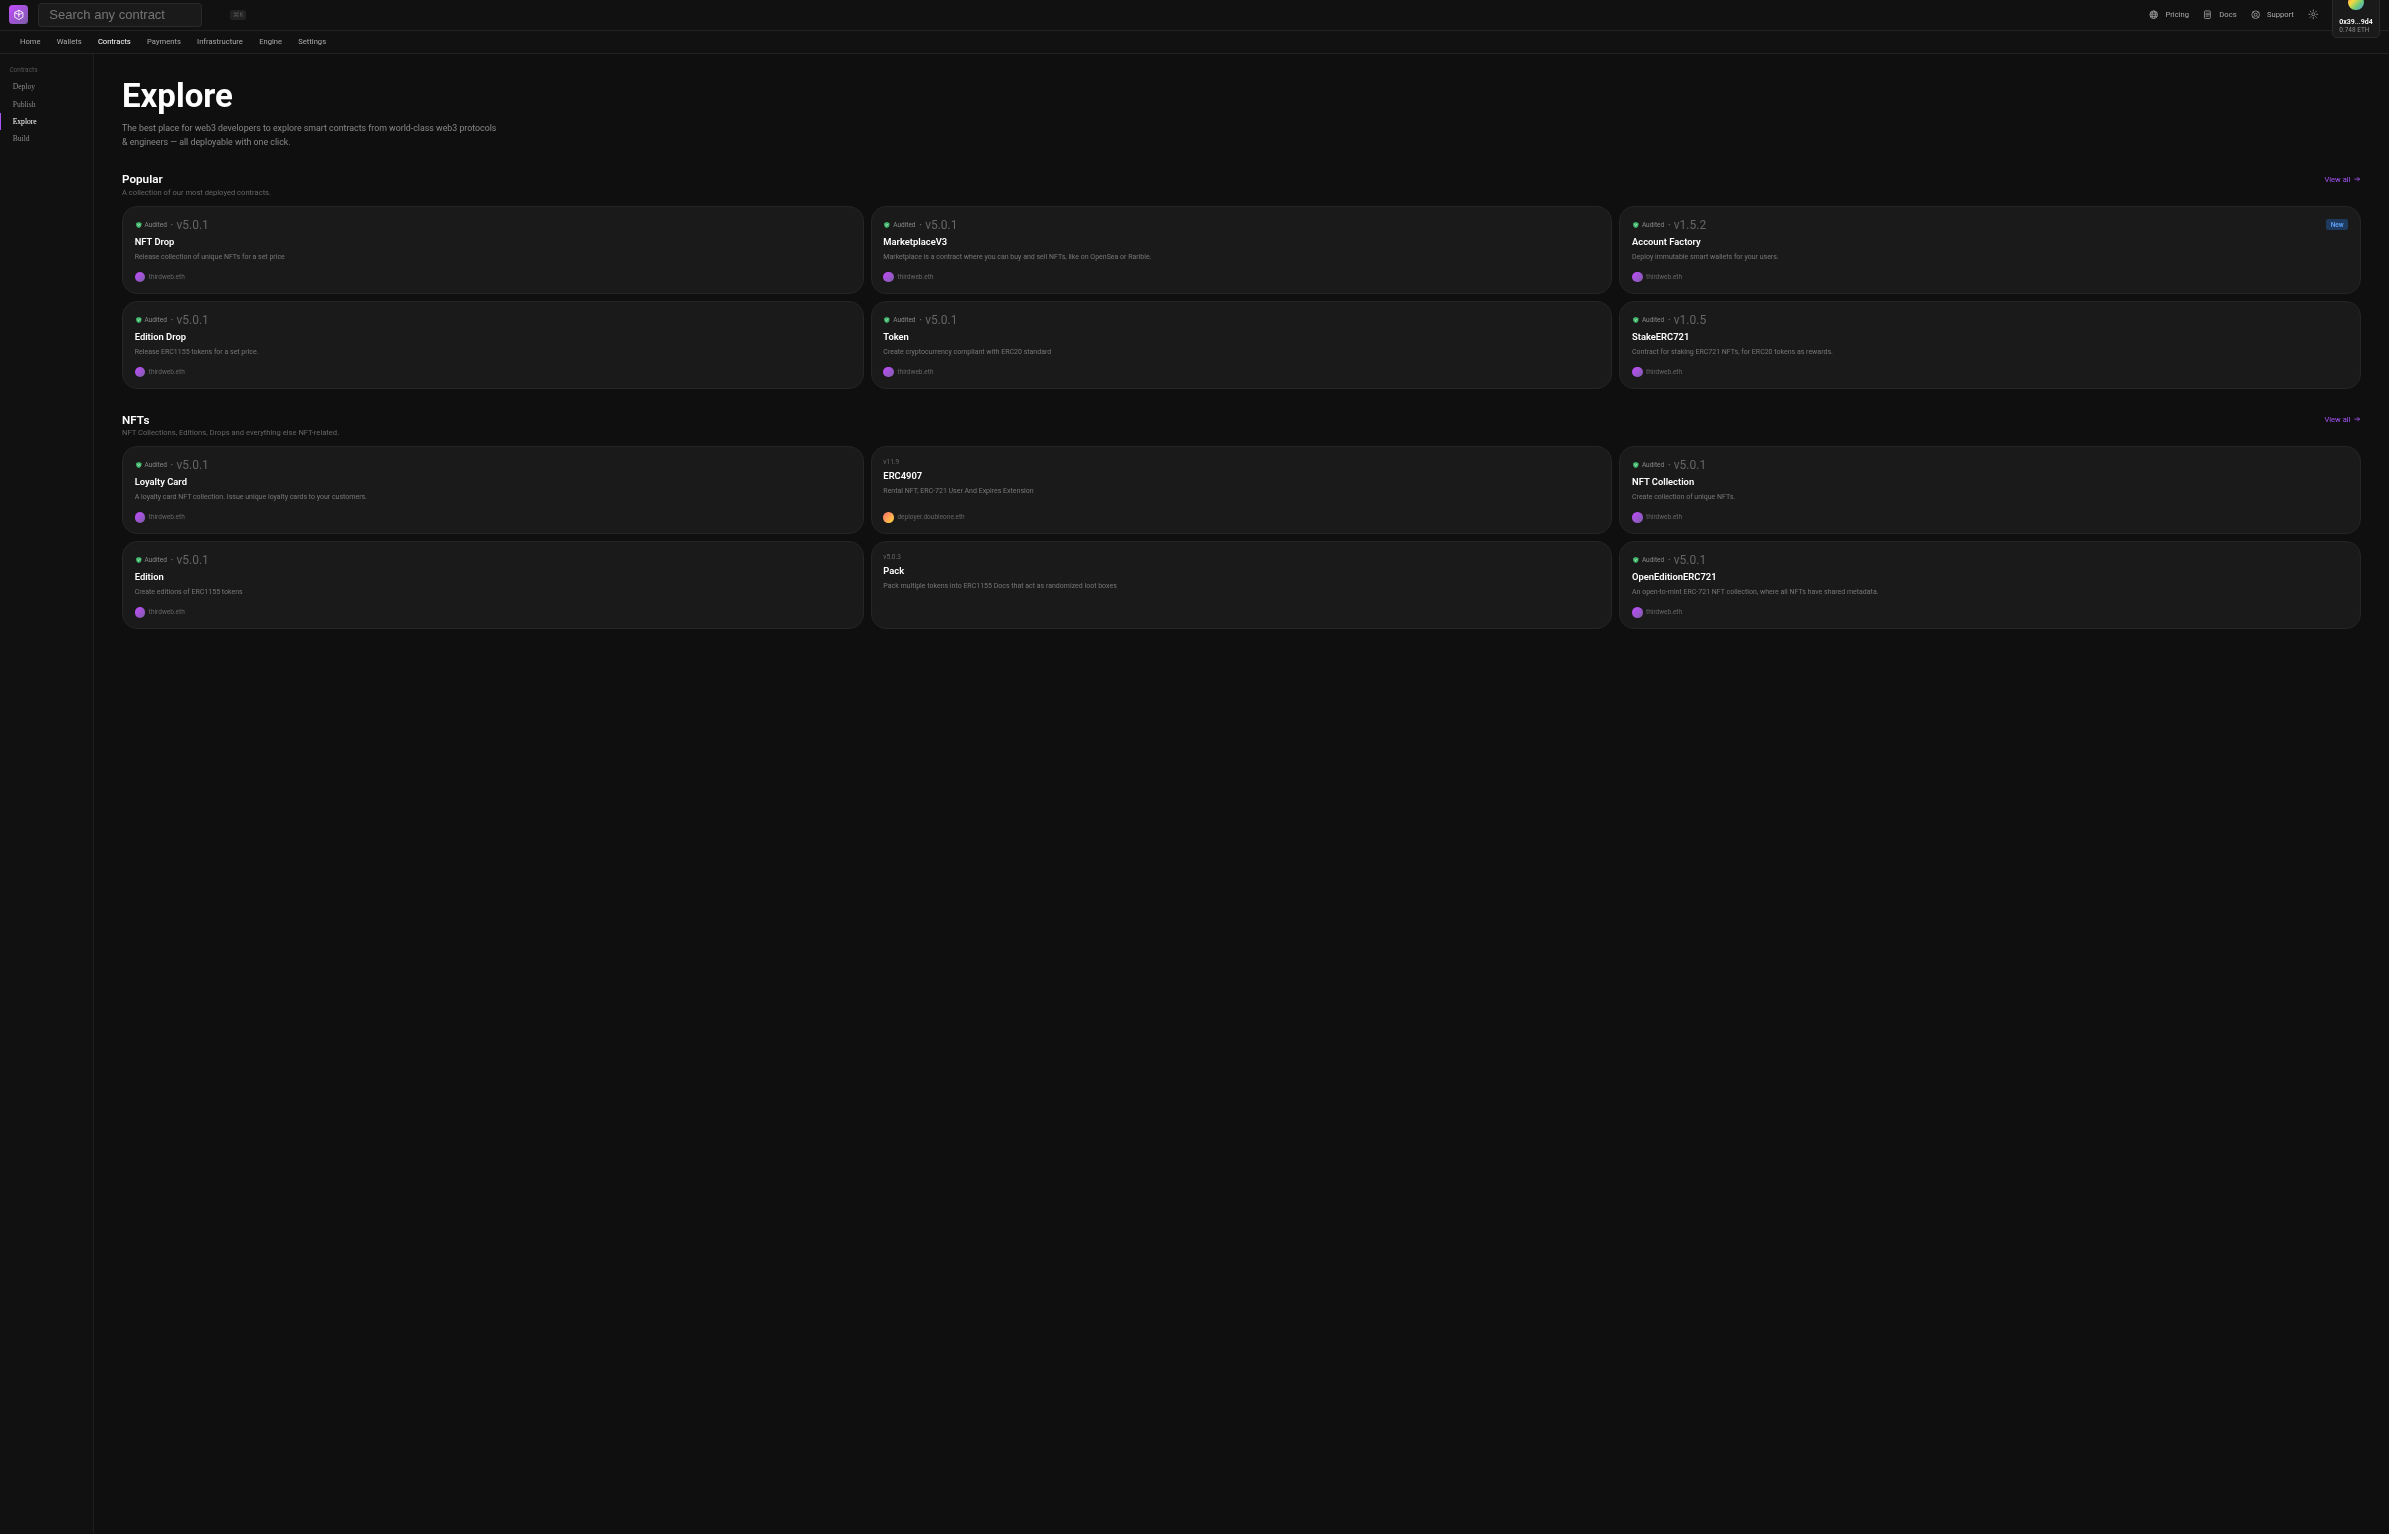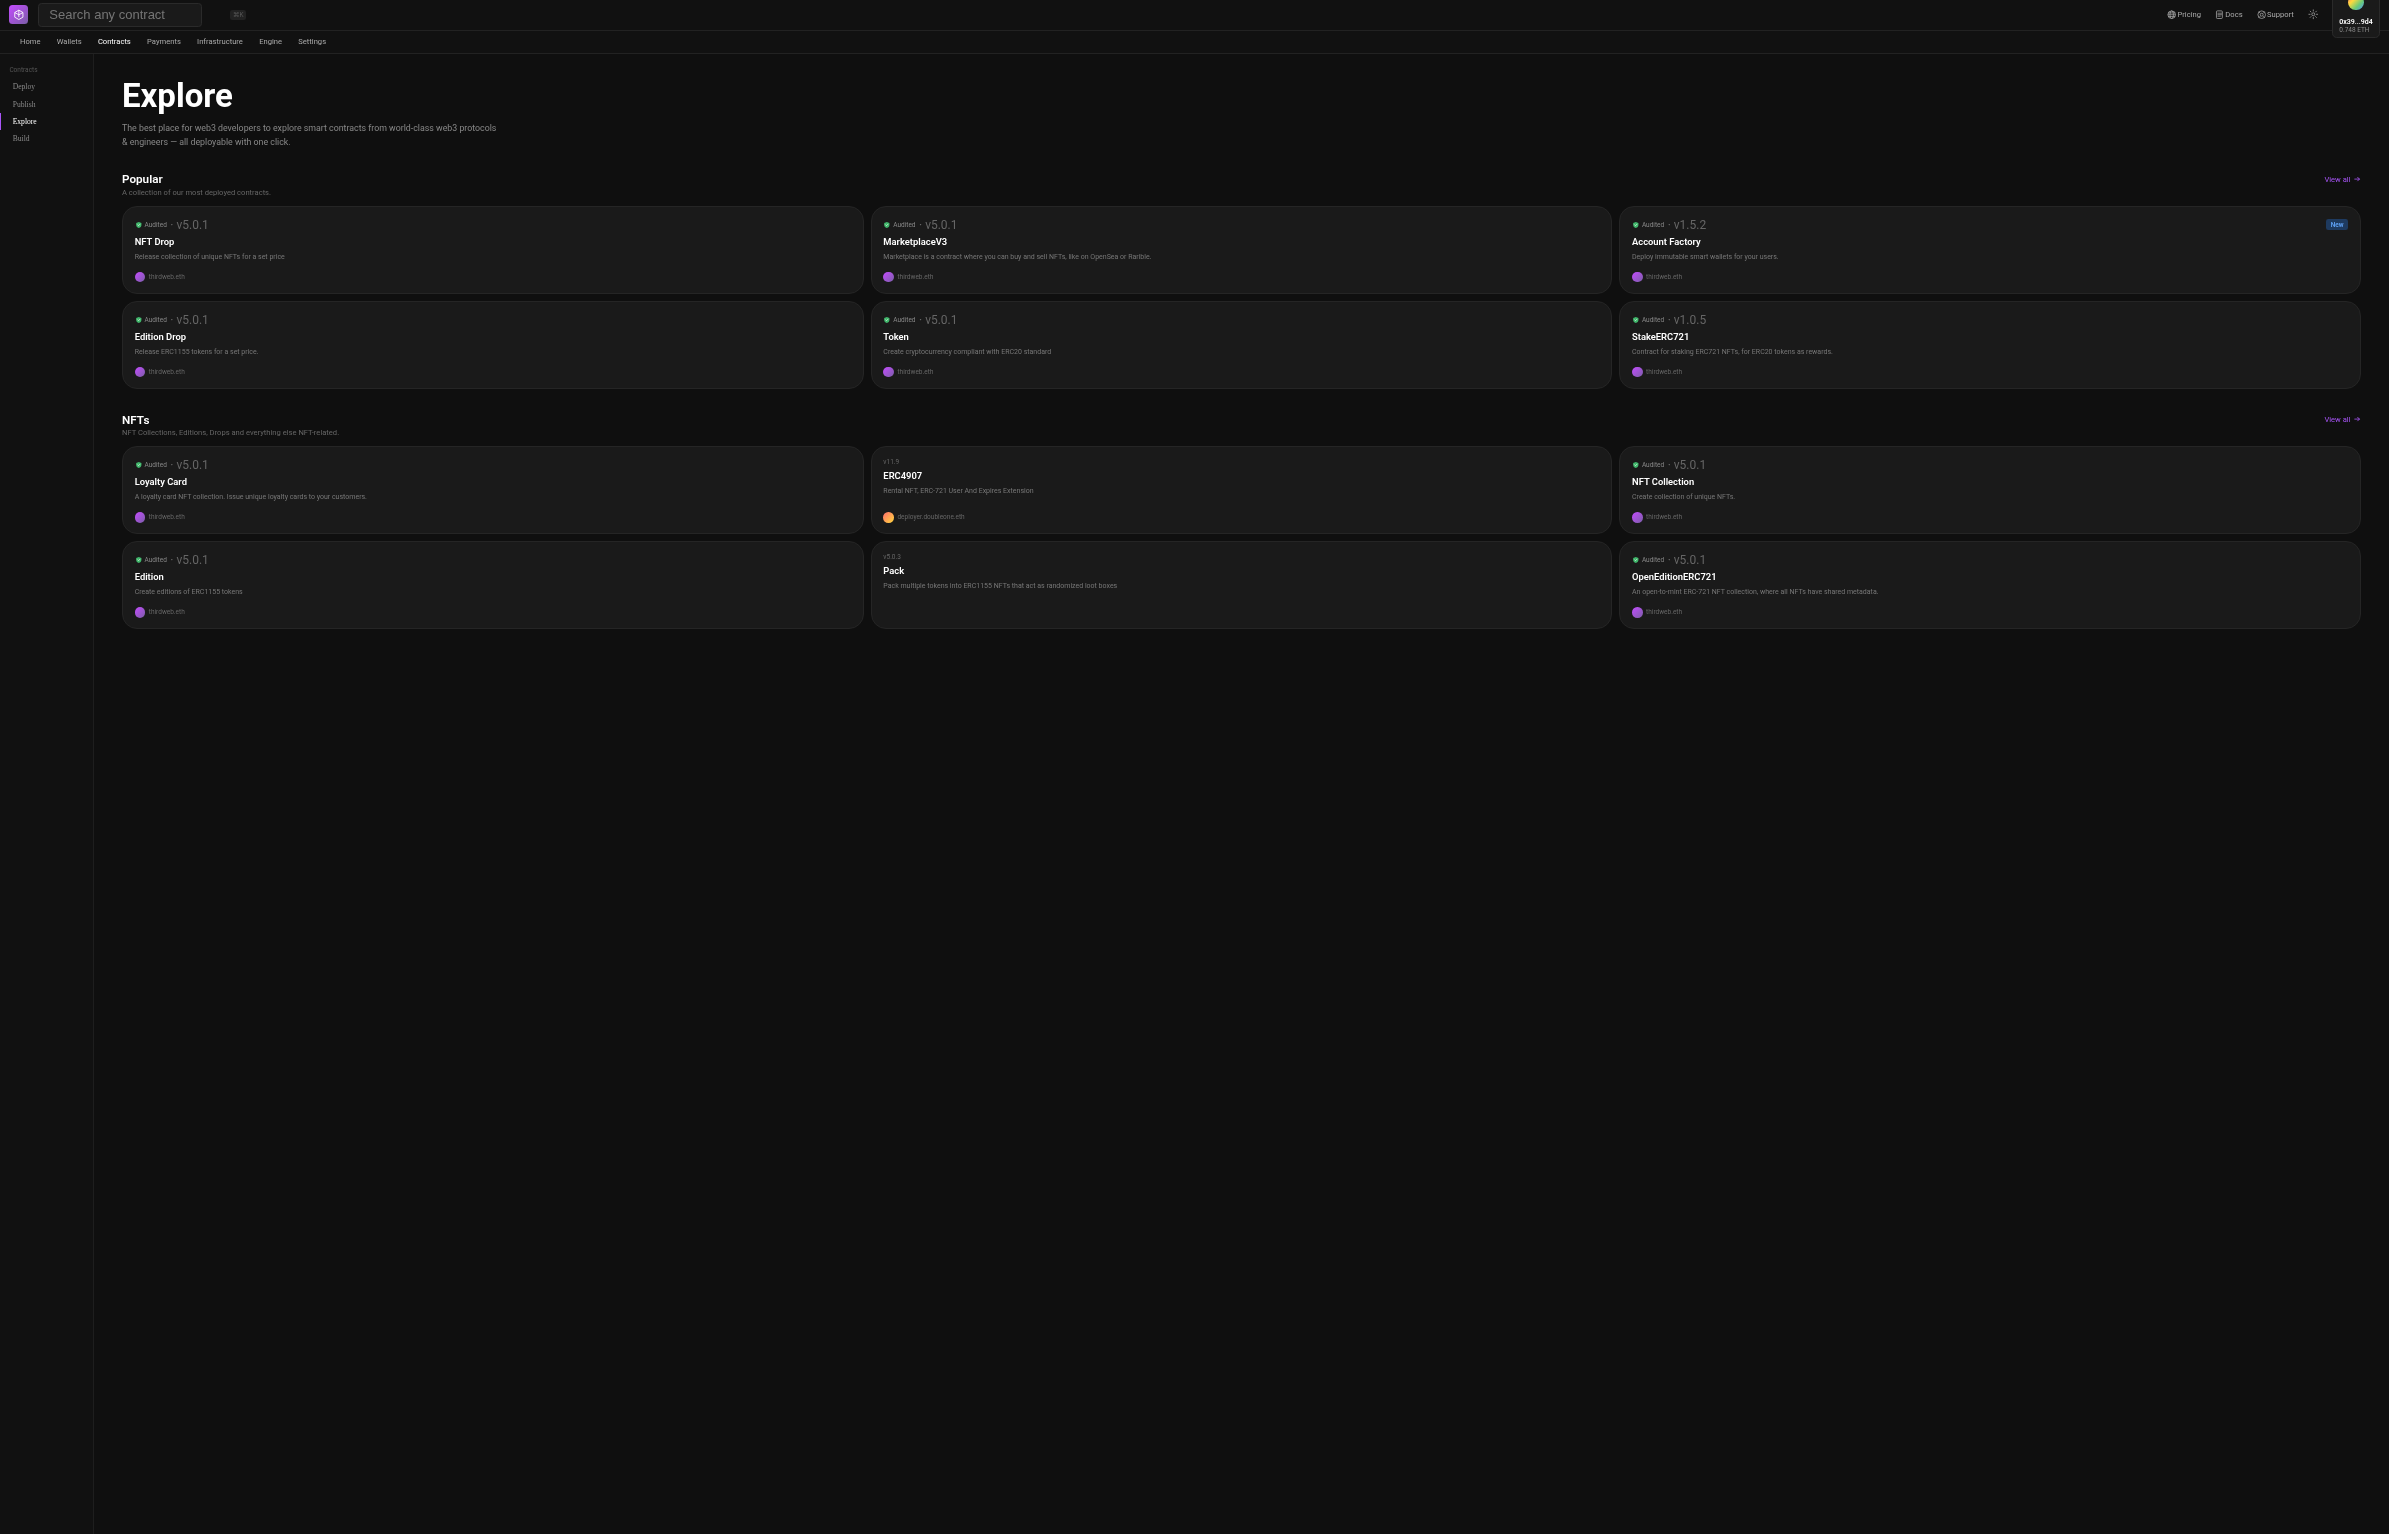--- a/index.html
+++ b/index.html
@@ -58,21 +58,21 @@
     }
     .topbar-nav {
       display: flex;
       align-items: center;
       gap: 14px;
       margin-left: auto;
     }
     .topbar-nav-item {
       display: flex;
       align-items: center;
-      gap: 1px;
+      gap: 7px;
       color: #aaa;
       font-size: 7.6px;
       cursor: pointer;
     }
     .wallet-badge {
       display: flex;
       align-items: center;
       gap: 8px;
       background: #1a1a1a;
       border: 0.6px solid #2a2a2a;
@@ -659,21 +659,21 @@
         <div class="contract-card">
           <div class="card-header-row">
             <div class="card-badges">
 
               <span class="version-only">v5.0.3</span>
 
             </div>
 
           </div>
           <div class="card-name">Pack</div>
-          <div class="card-desc">Pack multiple tokens into ERC1155 NFTs that act as randomized loot boxes</div>
+          <div class="card-desc">Pack multiple tokens into ERC1155 Docs that act as randomized loot boxes</div>
 
         </div>
 
         <div class="contract-card">
           <div class="card-header-row">
             <div class="card-badges">
 
               <span class="audited-badge">
                 <svg width="7.6" height="7.6" viewBox="0 0 13 13" fill="none">
                   <path d="M6.5 1.5L2 3.5v3.5c0 2.5 2 4.5 4.5 5 2.5-.5 4.5-2.5 4.5-5V3.5L6.5 1.5z" fill="#4ade80" opacity="0.8"></path>

